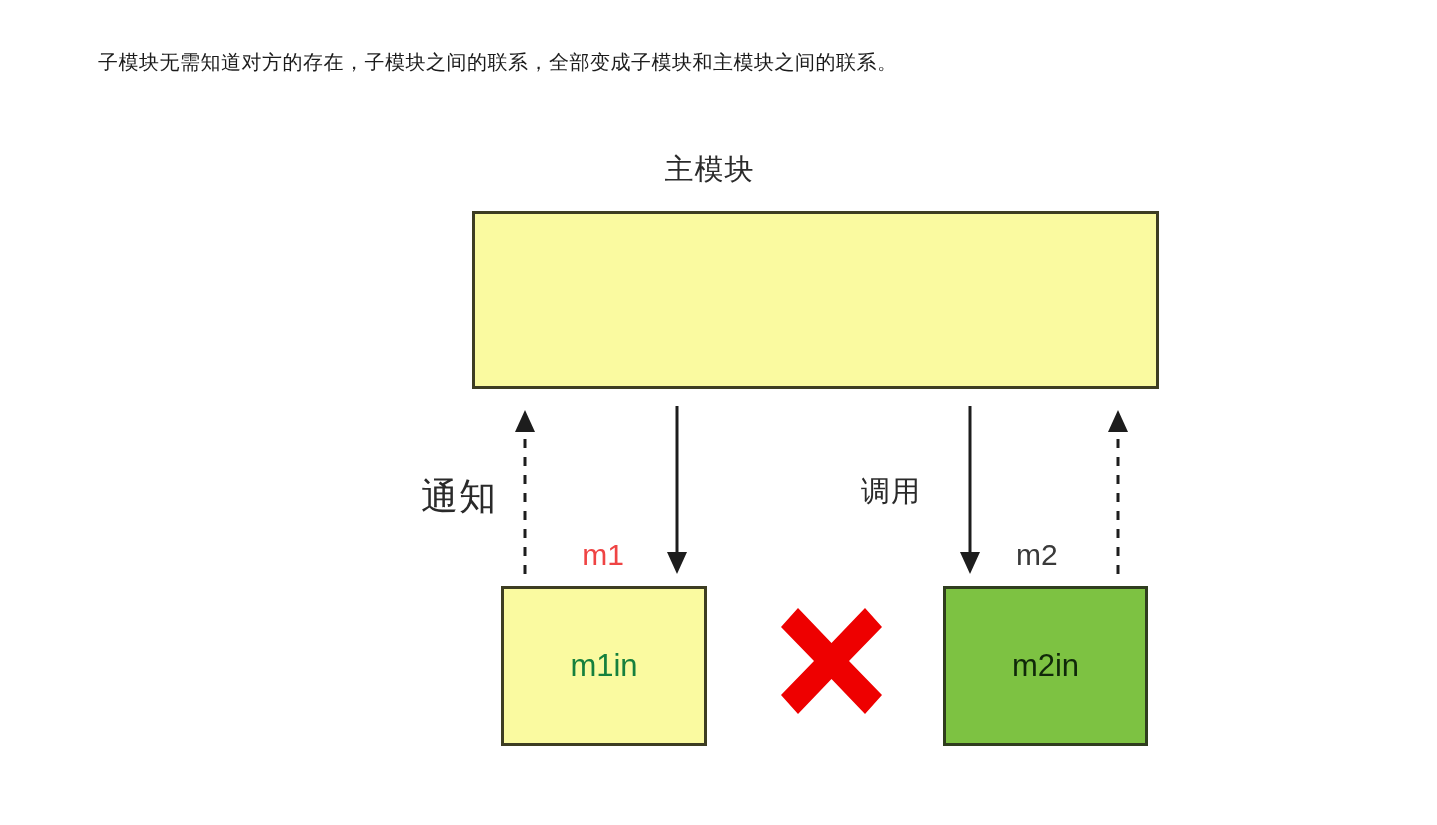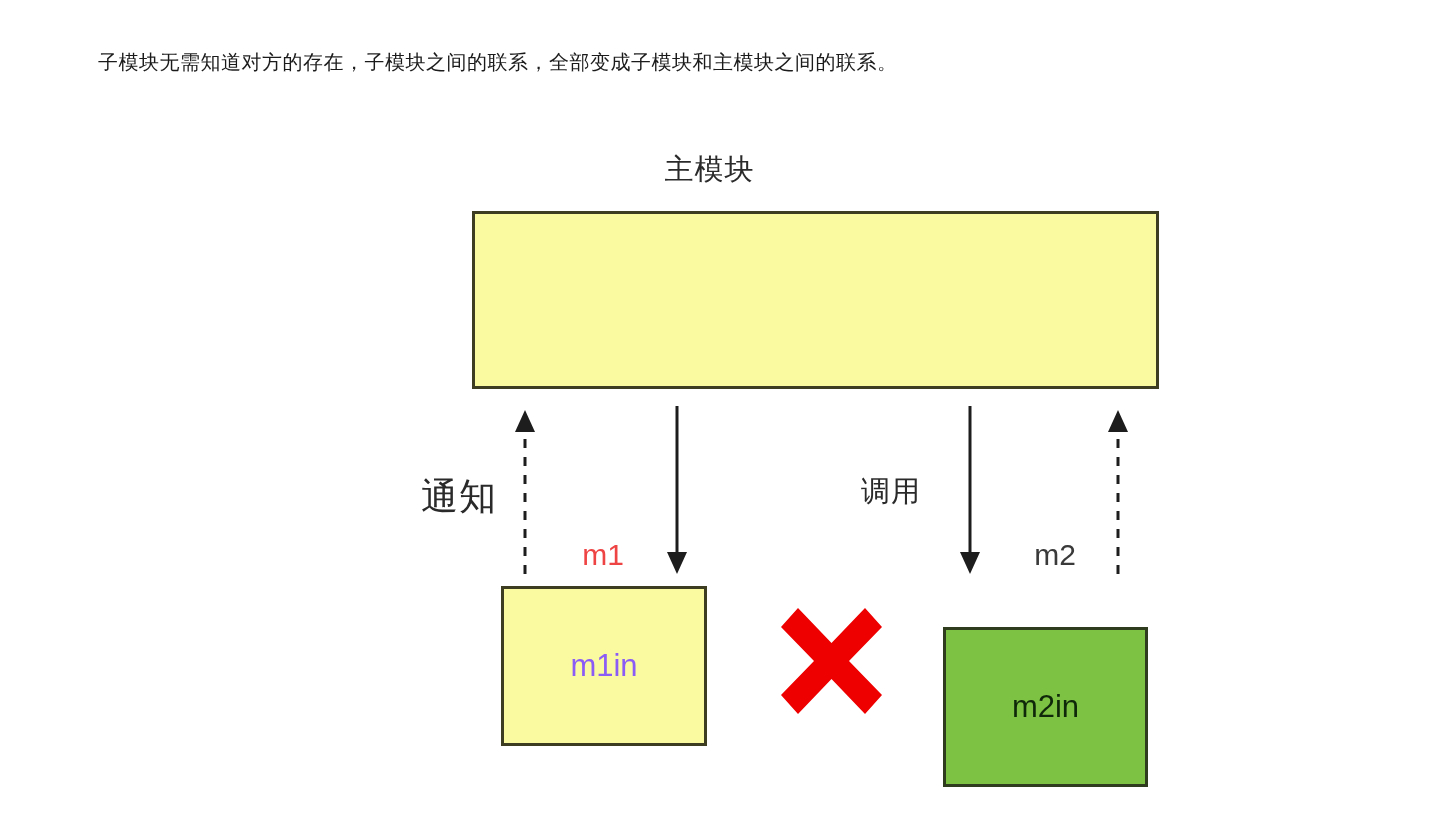--- a/index.html
+++ b/index.html
@@ -61,21 +61,21 @@
     top: 538px;
     width: 60px;
     text-align: center;
     font-size: 30px;
     color: #ef4444;
   }
   .label-m2 {
     left: 1016px;
     top: 538px;
     width: 60px;
-    text-align: right;
+    text-align: left;
     font-size: 30px;
     color: #3a3a3a;
   }
 
   
   .box {
     position: absolute;
     box-sizing: border-box;
     border: 3px solid #3d3d22;
     display: flex;
@@ -96,21 +96,21 @@
   }
   .box-m2in {
     left: 943px;
     top: 586px;
     width: 205px;
     height: 160px;
     border-color: #2f3d1e;
   }
   .box-text {
     font-size: 31px;
-    color: #8b5cf6;
+    color: #15803d;
   }
   .box-m2in .box-text {
     color: #10280a;
   }
 
   
   .arrow {
     position: absolute;
     width: 34px;
   }
@@ -177,21 +177,21 @@
   </div>
 
   <div class="label label-call">调用</div>
 
   <div class="label label-m2">m2</div>
 
   <div class="box box-m1in" style="background:#fafaa0;">
     <span class="box-text">m1in</span>
   </div>
 
-  <div class="box box-m2in" style="background:#7dc242;margin-top:41px;">
+  <div class="box box-m2in" style="background:#7dc242;">
     <span class="box-text">m2in</span>
   </div>
 
   <div class="red-x">
     <svg width="101" height="106" viewBox="0 0 101 106" aria-hidden="true">
       <polygon fill="#ee0000" points="17,0 50.5,35 84,0 101,19 68,53 101,87 84,106 50.5,71 17,106 0,87 33,53 0,19"></polygon>
     </svg>
   </div>
 
 </div>

